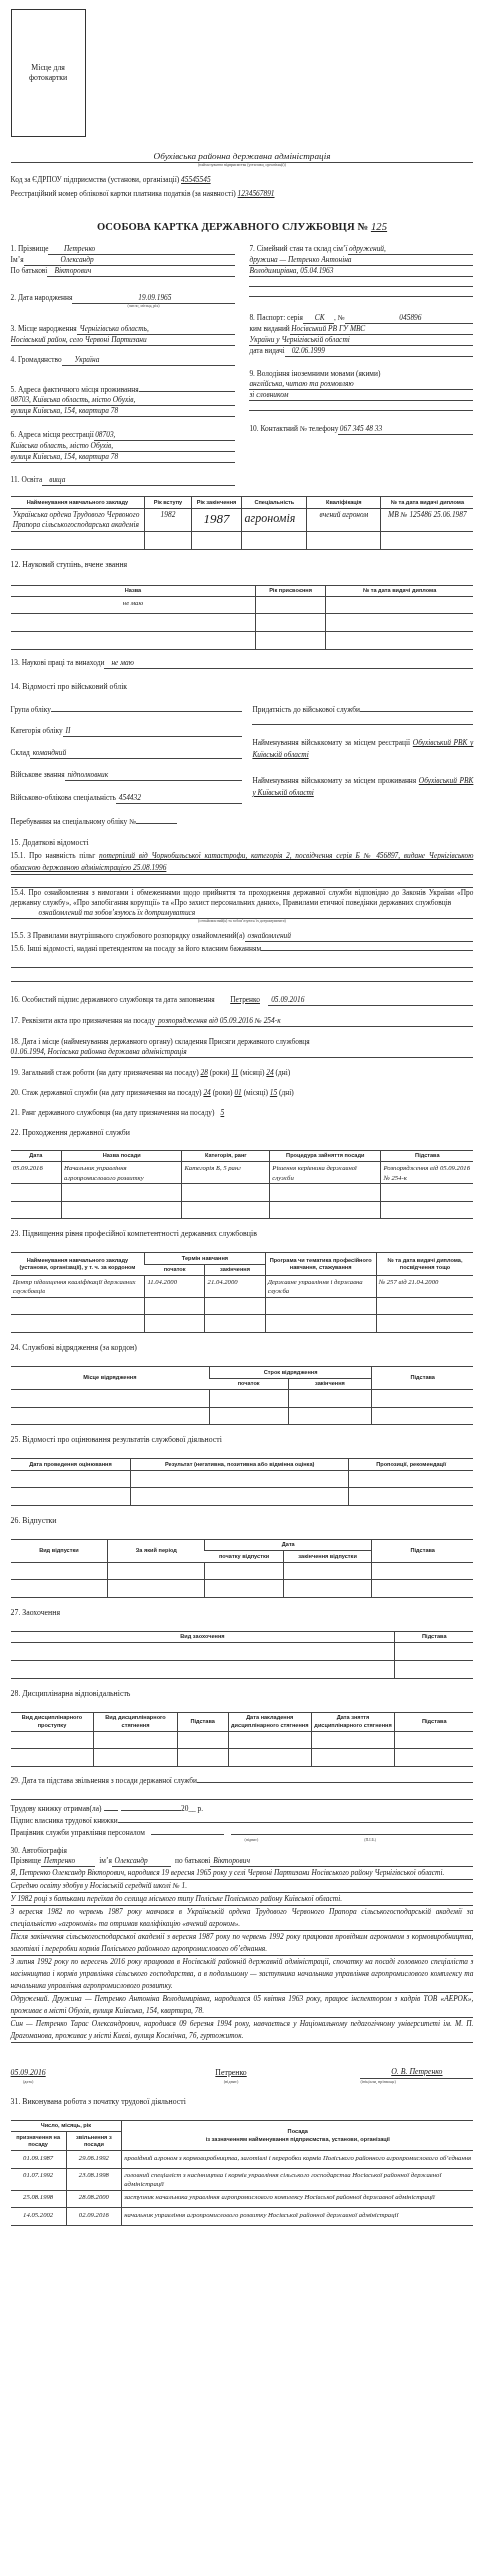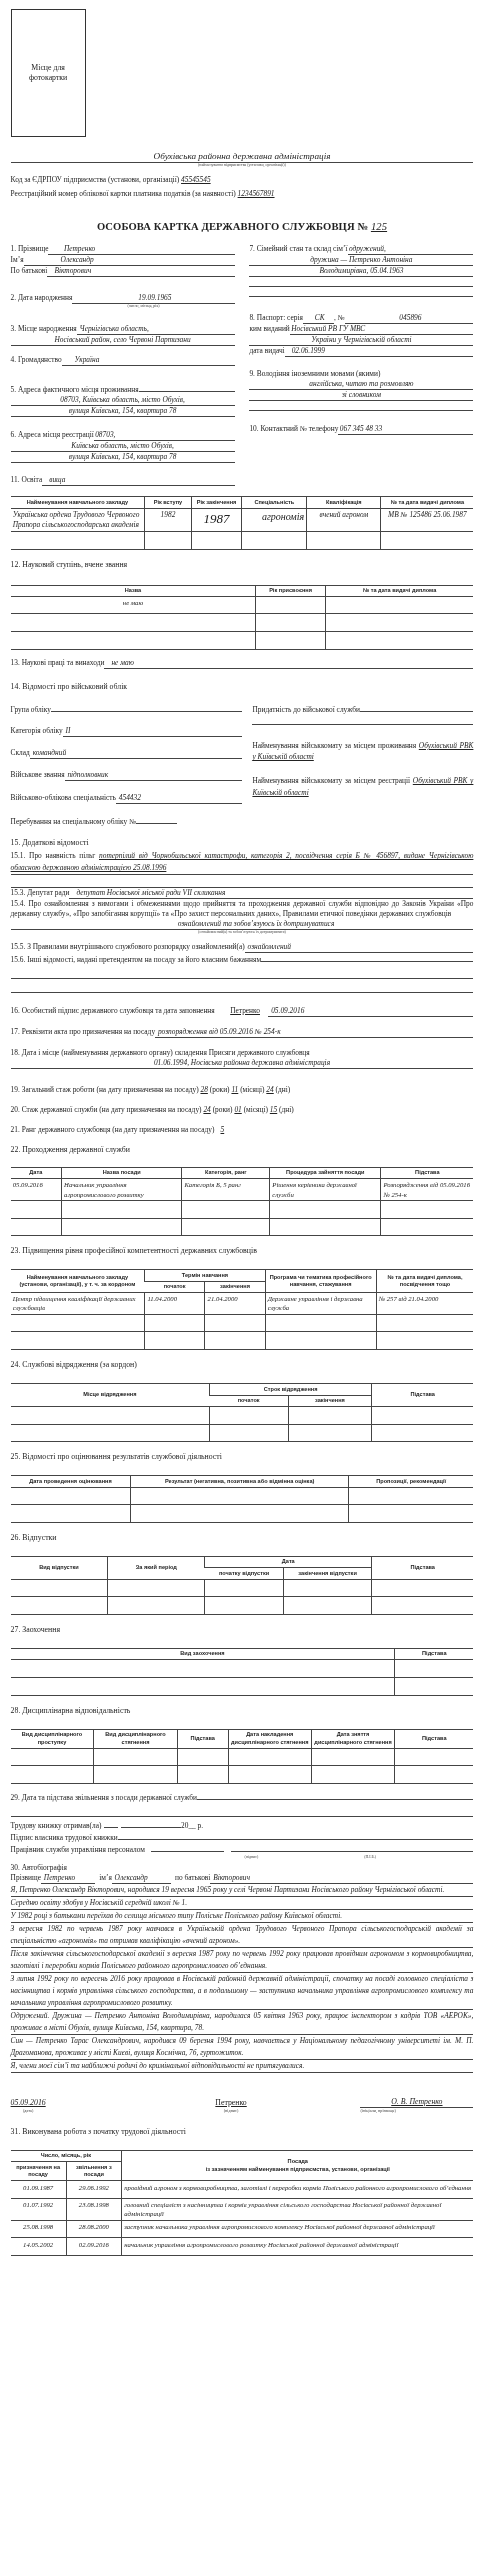--- a/index.html
+++ b/index.html
@@ -20,21 +20,21 @@
     display: flex; align-items: center; justify-content: center; text-align: center;
     font-size: 7.8px; margin-top: 0.7px;
   }
   .org { margin-top: 14px; text-align: center; border-bottom: 0.7px solid #444; font-style: italic; font-size: 9.2px; padding-bottom: 0; line-height: 1.2; }
   .caption { font-size: 3.9px; text-align: center; color: #444; }
   .row { display: flex; justify-content: space-between; }
   .col { width: 224px; }
   .field { display: flex; align-items: baseline; margin-top: 0; }
   .field .lbl { white-space: nowrap; }
   .field .val { flex: 1; border-bottom: 0.7px solid #444; font-style: italic; padding-left: 2.8px; min-height: 9.2px; }
-  .vline { border-bottom: 0.7px solid #444; font-style: italic; min-height: 10px; text-align: center; }
+  .vline { border-bottom: 0.7px solid #444; font-style: italic; min-height: 10px; }
   .title { text-align: center; font-size: 10.6px; font-weight: bold; margin: 21px 0 10px; letter-spacing: 0.1px; }
   h4 { font-weight: normal; margin: 10px 0 4.2px; font-size: 7.8px; }
   table { width: 100%; border-collapse: collapse; font-size: 6.7px; }
   th { font-family: "Liberation Sans Narrow", "Liberation Sans", sans-serif; font-weight: bold; font-size: 5.6px; text-align: center; padding: 1.4px 2.1px; border-top: 1.1px solid #444; border-bottom: 1.1px solid #444; border-left: 0.7px solid #444; }
   td { padding: 1.4px 2.1px; border-bottom: 1.1px solid #444; border-left: 0.7px solid #444; height: 17.6px; vertical-align: top; font-style: italic; }
   tr > *:first-child { border-left: none; }
   .justify { text-align: justify; }
   .sig-row { display: flex; justify-content: space-between; align-items: flex-end; margin-top: 24px; }
   .small { font-size: 4.2px; color: #444; text-align: center; }
   .auto-line { border-bottom: 1.1px solid #444; font-style: italic; text-align: justify; line-height: 12px; }
@@ -164,21 +164,21 @@
       <th style="width:14%">Спеціальність</th>
       <th style="width:16%">Кваліфікація</th>
       <th>№ та дата видачі диплома</th>
     </tr>
       </thead>
     <tbody>
       <tr>
         <td style="font-size:7.4px">Українська ордена Трудового Червоного Прапора сільськогосподарська академія</td>
         <td style="text-align:center;font-size:7.4px">1982</td>
         <td style="text-align:center;font-size:13px">1987</td>
-        <td style="text-align:right;font-size:10px">агрономія</td>
+        <td style="text-align:left;font-size:12px">агрономія</td>
         <td style="text-align:center;font-size:7.4px">вчений агроном</td>
         <td style="text-align:center;font-size:7.4px">МВ № 125486 25.06.1987</td>
       </tr>
       <tr>
           <td></td>
           <td></td>
           <td></td>
           <td></td>
           <td></td>
           <td></td>
@@ -247,41 +247,37 @@
           <span class="val" style="flex:0 0 41px"></span>
           <span style="flex:1"></span>
         </div>
     </div>
     <div class="col" style="width:221px">
       <div class="field">
           <span class="lbl">Придатність до військової служби</span>
           <span class="val"></span>
         </div>
       <div class="vline"></div>
+      <div class="justify" style="margin-top:12.7px; line-height:11.3px">
+        <span>Найменування військкомату за місцем реєстрації</span>
+        <span class="it u">Обухівський РВК у Київській області</span>
+      </div>
       <div class="justify" style="margin-top:15.5px; line-height:11.3px">
         <span>Найменування військкомату за місцем проживання</span>
         <span class="it u">Обухівський РВК у Київській області</span>
       </div>
-      <div class="justify" style="margin-top:12.7px; line-height:11.3px">
-        <span>Найменування військкомату за місцем реєстрації</span>
-        <span class="it u">Обухівський РВК у Київській області</span>
-      </div>
     </div>
   </div>
 
   <h4 style="margin-top:11.3px;margin-bottom:1.4px">15. Додаткові відомості</h4>
   <div class="auto-line" style="font-style:normal">
     <span>15.1. Про наявність пільг</span>
     <span class="it u">потерпілий від Чорнобильської катастрофи, категорія 2, посвідчення серія Б № 456897, видане Чернігівською обласною державною адміністрацією 25.08.1996</span>
   </div>
   <div class="vline" style="min-height:12.7px"></div>
-  <div class="field">
-      <span class="lbl">15.3. Депутат ради</span>
-      <span class="val" style="padding-left:7px">депутат Носівської міської ради VII скликання</span>
-    </div>
   <div class="justify">15.4. Про ознайомлення з вимогами і обмеженнями щодо прийняття та проходження державної служби відповідно до Законів України «Про державну службу», «Про запобігання корупції» та «Про захист персональних даних», Правилами етичної поведінки державних службовців</div>
   <div class="vline" style="padding-left:28px">ознайомлений та зобов’язуюсь їх дотримуватися</div>
   <div class="caption">(ознайомлений(а) та зобов’язуюсь їх дотримуватися)</div>
   <div class="field" style="margin-top:7px">
       <span class="lbl">15.5. З Правилами внутрішнього службового розпорядку ознайомлений(а)</span>
       <span class="val">ознайомлений</span>
     </div>
   <div class="field">
       <span class="lbl">15.6. Інші відомості, надані претендентом на посаду за його власним бажанням</span>
       <span class="val"></span>
@@ -298,21 +294,21 @@
   </div>
 
   <div class="field" style="margin-top:10px">
       <span class="lbl">17. Реквізити акта про призначення на посаду</span>
       <span class="val">розпорядження від 05.09.2016 № 254-к</span>
     </div>
 
   <div style="margin-top:10px">18. Дата і місце (найменування державного органу) складення Присяги державного службовця</div>
   <div class="vline">01.06.1994, Носівська районна державна адміністрація</div>
 
-  <div style="margin-top:16px">
+  <div style="margin-top:10px">
     <span>19. Загальний стаж роботи (на дату призначення на посаду)</span>
     <span class="it u">28</span> <span>(роки)</span>
     <span class="it u">11</span> <span>(місяці)</span>
     <span class="it u">24</span> <span>(дні)</span>
   </div>
   <div style="margin-top:10px">
     <span>20. Стаж державної служби (на дату призначення на посаду)</span>
     <span class="it u">24</span> <span>(роки)</span>
     <span class="it u">01</span> <span>(місяці)</span>
     <span class="it u">15</span> <span>(дні)</span>
@@ -570,21 +566,20 @@
   </div>
   <div>
     <div class="auto-line">Я, Петренко Олександр Вікторович, народився 19 вересня 1965 року у селі Червоні Партизани Носівського району Чернігівської області.</div>
     <div class="auto-line">Середню освіту здобув у Носівській середній школі № 1.</div>
     <div class="auto-line">У 1982 році з батьками переїхав до селища міського типу Поліське Поліського району Київської області.</div>
     <div class="auto-line">З вересня 1982 по червень 1987 року навчався в Українській ордена Трудового Червоного Прапора сільськогосподарській академії за спеціальністю «агрономія» та отримав кваліфікацію «вчений агроном».</div>
     <div class="auto-line">Після закінчення сільськогосподарської академії з вересня 1987 року по червень 1992 року працював провідним агрономом з кормовиробництва, заготівлі і переробки кормів Поліського районного агропромислового об’єднання.</div>
     <div class="auto-line">З липня 1992 року по вересень 2016 року працював в Носівській районній державній адміністрації, спочатку на посаді головного спеціаліста з насінництва і кормів управління сільського господарства, а в подальшому — заступника начальника управління агропромислового комплексу та начальника управління агропромислового розвитку.</div>
     <div class="auto-line">Одружений. Дружина — Петренко Антоніна Володимирівна, народилася 05 квітня 1963 року, працює інспектором з кадрів ТОВ «АЕРОК», проживає в місті Обухів, вулиця Київська, 154, квартира, 78.</div>
     <div class="auto-line">Син — Петренко Тарас Олександрович, народився 09 березня 1994 року, навчається у Національному педагогічному університеті ім. М. П. Драгоманова, проживає у місті Києві, вулиця Космічна, 7б, гуртожиток.</div>
-    <div class="auto-line">Я, члени моєї сім’ї та найближчі родичі до кримінальної відповідальності не притягувалися.</div>
   </div>
 
   <div class="sig-row">
     <div>
       <div class="it u" style="font-size:7.8px">05.09.2016</div>
       <div class="small">(дата)</div>
     </div>
     <div style="margin-left:56px">
       <div class="u" style="font-size:7.8px">Петренко</div>
       <div class="small">(підпис)</div>

